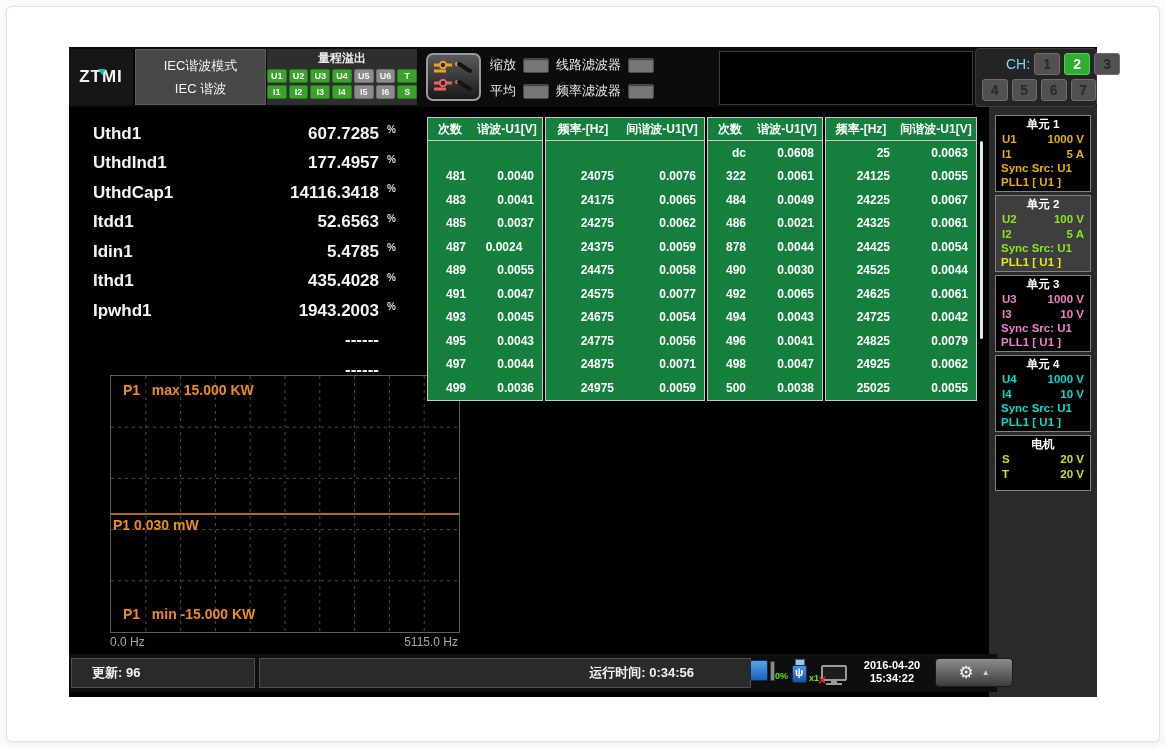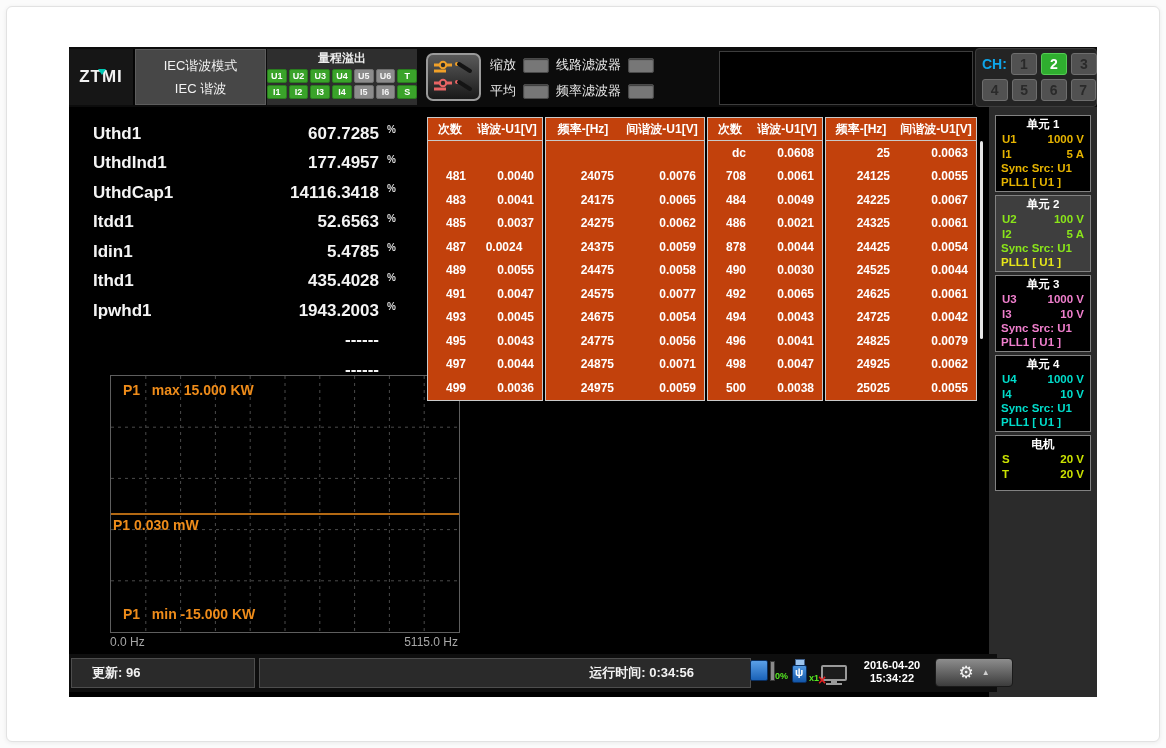--- a/index.html
+++ b/index.html
@@ -20,21 +20,21 @@
   .chip.on{background:#3aa32a;border:1px solid #2a7d1f;}
   .chip.off{background:#8c8c8c;border:1px solid #6f6f6f;color:#f4f4f4;}
   .togglebtn{position:absolute;left:357px;top:6px;width:55px;height:48px;background:linear-gradient(#5a5a5a,#191919);border:2px solid #9a9a9a;border-radius:7px;padding:0;cursor:pointer;}
   .filters{position:absolute;left:421px;top:8px;width:224px;height:46px;display:flex;flex-direction:column;justify-content:space-between;}
   .frow{display:flex;align-items:center;gap:7px;height:20px;}
   .flabel{color:#eaeaea;font-size:13px;white-space:nowrap;}
   .fchip{display:inline-block;width:24px;height:13px;background:#777;border:1px solid #4a4a4a;border-radius:2px;box-shadow:inset 0 1px 1px rgba(0,0,0,.5);}
   .dispbox{position:absolute;left:650px;top:4px;width:252px;height:52px;background:#000;border:1px solid #3d3d3d;}
   .chpanel{position:absolute;left:906px;top:1px;width:120px;height:57px;background:#242424;border:1px solid #3c3c3c;border-radius:4px;}
   .chrow{display:flex;align-items:center;gap:4px;padding-left:6px;margin-top:4px;}
-  .chlabel{color:#0ea5e9;font-size:14px;font-weight:bold;width:27px;}
+  .chlabel{color:#7dd3fc;font-size:14px;font-weight:normal;width:27px;margin-left:24px;}
   .chbtn{width:26px;height:22px;background:#515151;border:1px solid #6e6e6e;border-radius:3px;color:#2a2a2a;font-size:14px;font-weight:bold;padding:0;cursor:pointer;}
   .chbtn.active{background:#2fae2f;border:1px solid #55cc55;color:#ffffff;}
 
   
   .mainblack{position:absolute;left:0;top:60px;width:920px;height:590px;background:#000;}
 
   
   .measurements{position:absolute;left:24px;top:72px;width:314px;}
   .mrow{display:flex;align-items:center;height:29.5px;}
   .mname{flex:0 0 130px;color:#f4f4f4;font-size:17px;font-weight:600;}
@@ -50,21 +50,21 @@
   .clab{position:absolute;color:#ef8c1a;font-size:14px;font-weight:bold;white-space:pre;}
   .maxl{left:12px;top:6px;}
   .vall{left:2px;top:141px;}
   .minl{left:12px;top:230px;}
   .axl{position:absolute;color:#a8a8a8;font-size:12px;top:260px;}
   .axl.left{left:0;}
   .axl.right{right:2px;}
 
   
   .htable{position:absolute;left:358px;top:70px;width:548px;height:283px;}
-  .tgroup{position:absolute;top:0;border:1px solid #c9c9c9;background:#c2410c;}
+  .tgroup{position:absolute;top:0;border:1px solid #c9c9c9;background:#15803d;}
   .trow{display:flex;align-items:center;height:23.5px;}
   .trow.thead{height:22px;border-bottom:1px solid #c9c9c9;}
   .tcell{display:inline-block;color:#fff;font-size:12px;font-weight:600;text-align:right;padding-right:8px;box-sizing:border-box;white-space:nowrap;}
   .tcell.th{text-align:center;padding-right:2px;font-weight:600;}
   .scrollbar{position:absolute;left:911px;top:94px;width:3px;height:198px;background:#e6e6e6;border-radius:2px;}
 
   
   .sidecol{position:absolute;left:920px;top:60px;width:108px;height:590px;background:#2b2b2b;z-index:1;}
   #units{position:absolute;left:6px;top:8px;width:96px;}
   .unit{height:77px;background:#000;border:1px solid #828282;margin-bottom:3px;box-sizing:border-box;overflow:hidden;}
@@ -364,21 +364,21 @@
         <div class="tgroup" style="left: 280px; width: 114px;">
           <div class="trow thead">
             <span class="tcell th" style="width: 46px;">次数</span>
             <span class="tcell th" style="width: 68px;">谐波-U1[V]</span>
           </div>
           <div class="trow">
             <span class="tcell" style="width: 46px;">dc</span>
             <span class="tcell" style="width: 68px;">0.0608</span>
           </div>
           <div class="trow">
-            <span class="tcell" style="width: 46px;">708</span>
+            <span class="tcell" style="width: 46px;">322</span>
             <span class="tcell" style="width: 68px;">0.0061</span>
           </div>
           <div class="trow">
             <span class="tcell" style="width: 46px;">484</span>
             <span class="tcell" style="width: 68px;">0.0049</span>
           </div>
           <div class="trow">
             <span class="tcell" style="width: 46px;">486</span>
             <span class="tcell" style="width: 68px;">0.0021</span>
           </div>

